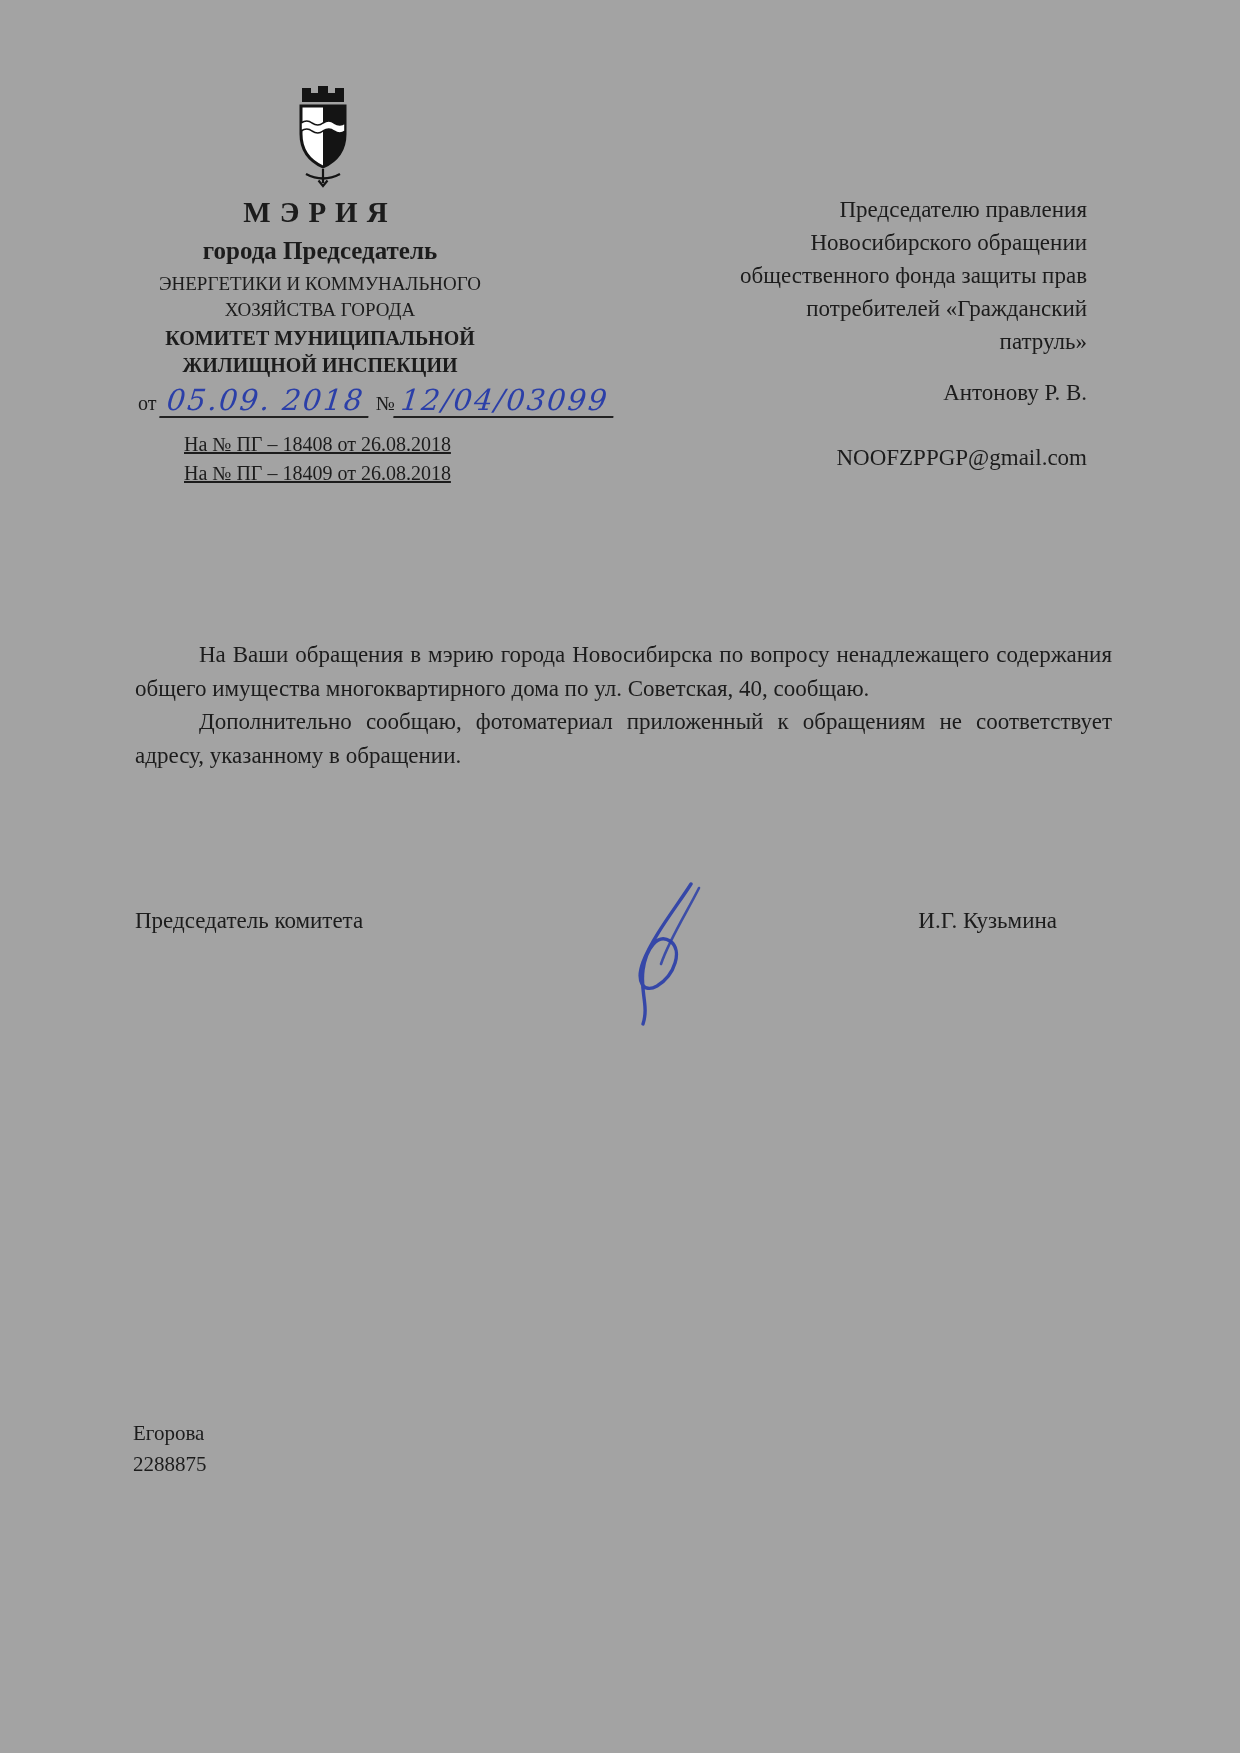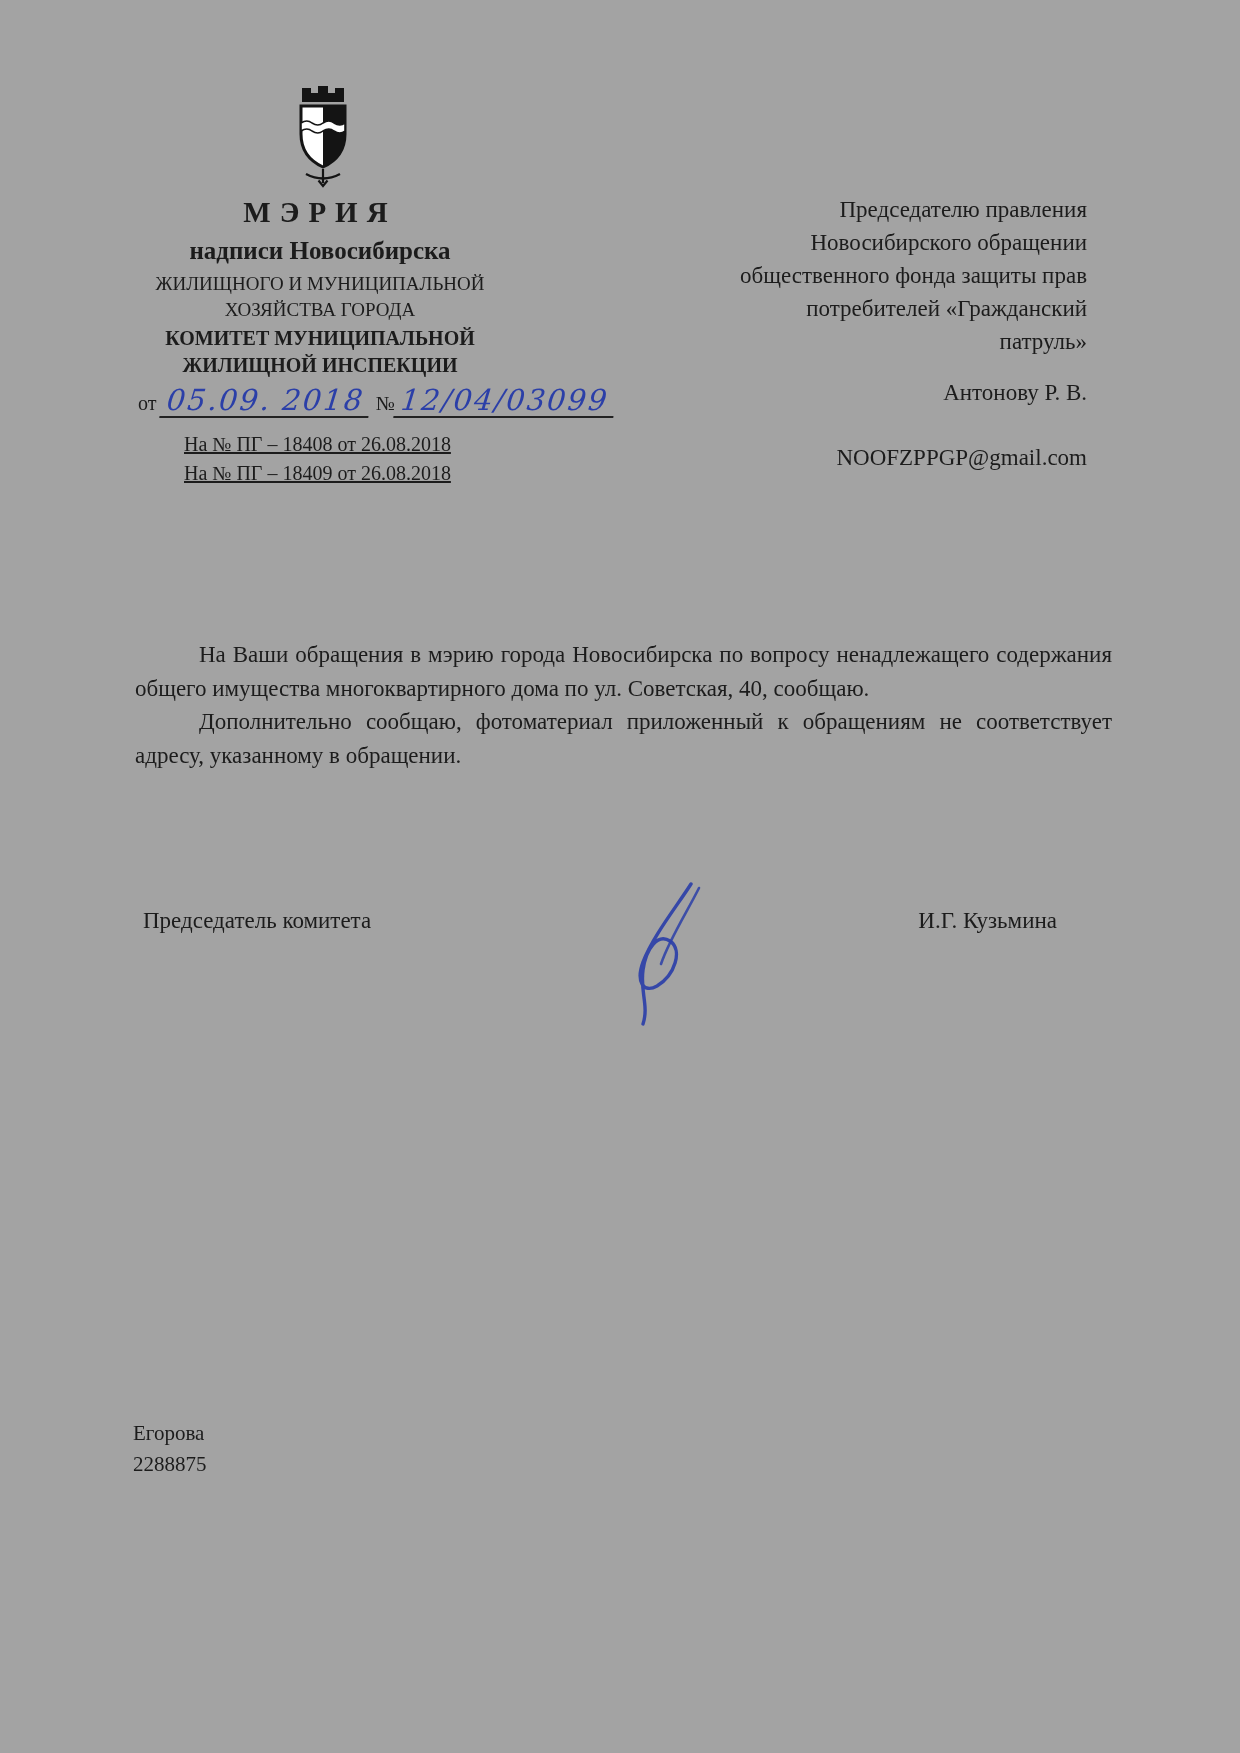--- a/index.html
+++ b/index.html
@@ -39,21 +39,21 @@
   .refs div { text-decoration:underline; }
   
   .recipient { position:absolute; left:627px; top:193px; width:460px; font-size:23px; line-height:33px; text-align:right; }
   .recipient-name  { margin-top:18px; }
   .recipient-email { margin-top:32px; }
   
   .body-text { position:absolute; left:135px; top:638px; width:977px; font-size:23px; line-height:33.5px; text-align:justify; }
   .body-text p { text-indent:64px; margin:0; }
   
   .signature-row { position:absolute; left:135px; top:908px; width:977px; height:150px; font-size:23px; }
-  .sig-position { position:absolute; left:8px; top:0; }
+  .sig-position { position:absolute; left:0; top:0; }
   .sig-name     { position:absolute; right:55px; top:0; }
   .sig-scribble { position:absolute; left:468px; top:-30px; width:120px; height:150px; }
   
   .executor { position:absolute; left:133px; top:1418px; font-size:21px; line-height:31px; }
 </style>
 </head>
 <body>
 
 <div class="page">
 
@@ -68,23 +68,23 @@
 
       <path d="M23 49 Q29 45 34 49 Q40 53 45 49 Q51 45 56 49 Q62 53 67 49 L67 41 Q62 45 56 41 Q51 37 45 41 Q40 45 34 41 Q29 37 23 41 Z" fill="#ffffff" stroke="#141414" stroke-width="1.6"></path>
 
       <path d="M28 92 Q45 101 62 92" stroke="#141414" stroke-width="2.4" fill="none"></path>
       <path d="M45 87 V101 M40.5 98.5 L45 104 L49.5 98.5" stroke="#141414" stroke-width="2.2" fill="none"></path>
     </svg>
   </div>
 
   <div class="org-block">
     <div class="org-title1">МЭРИЯ</div>
-    <div class="org-title2">надписи Новосибирска</div>
+    <div class="org-title2">города Председатель</div>
     <div class="org-dept">
-      <div>ЖИЛИЩНОГО И МУНИЦИПАЛЬНОЙ</div>
+      <div>ЭНЕРГЕТИКИ И КОММУНАЛЬНОГО</div>
       <div>ХОЗЯЙСТВА ГОРОДА</div>
     </div>
     <div class="org-committee">
       <div>КОМИТЕТ МУНИЦИПАЛЬНОЙ</div>
       <div>ЖИЛИЩНОЙ ИНСПЕКЦИИ</div>
     </div>
     <div class="date-line">
       <span>от</span>
       <span class="hw">05.09. 2018</span>
       <span>№</span><span class="hw">12/04/03099</span>

